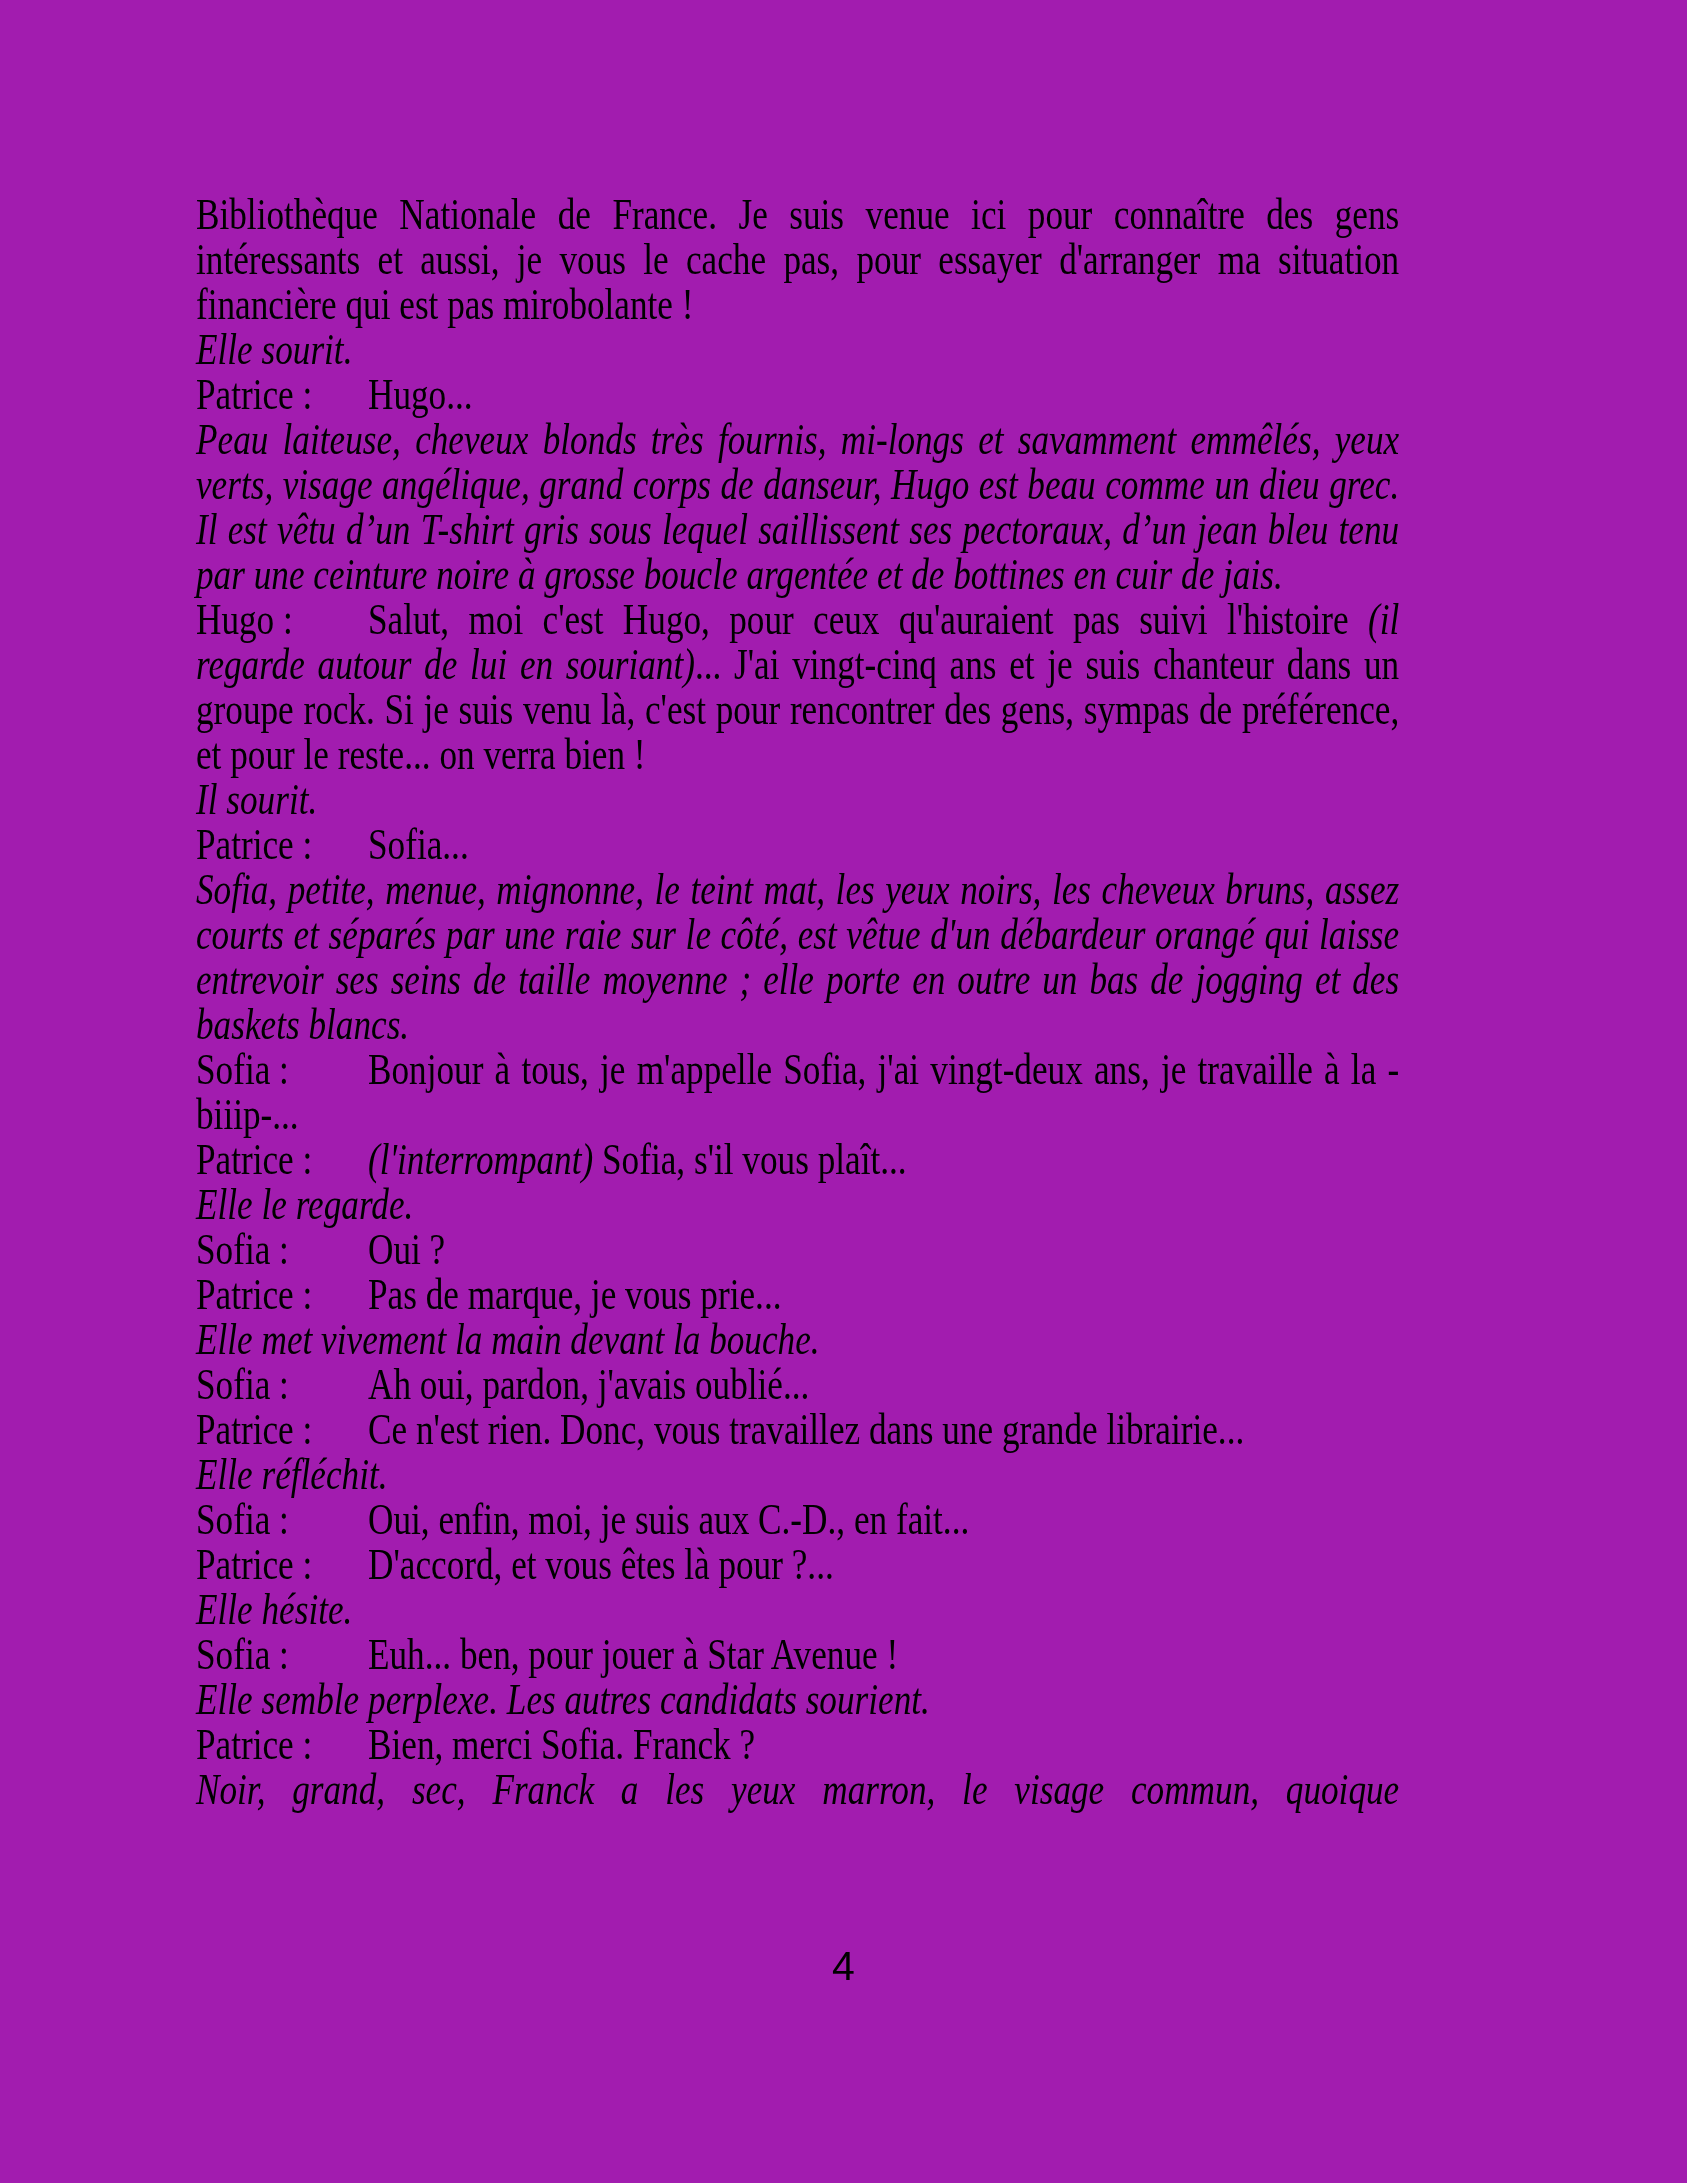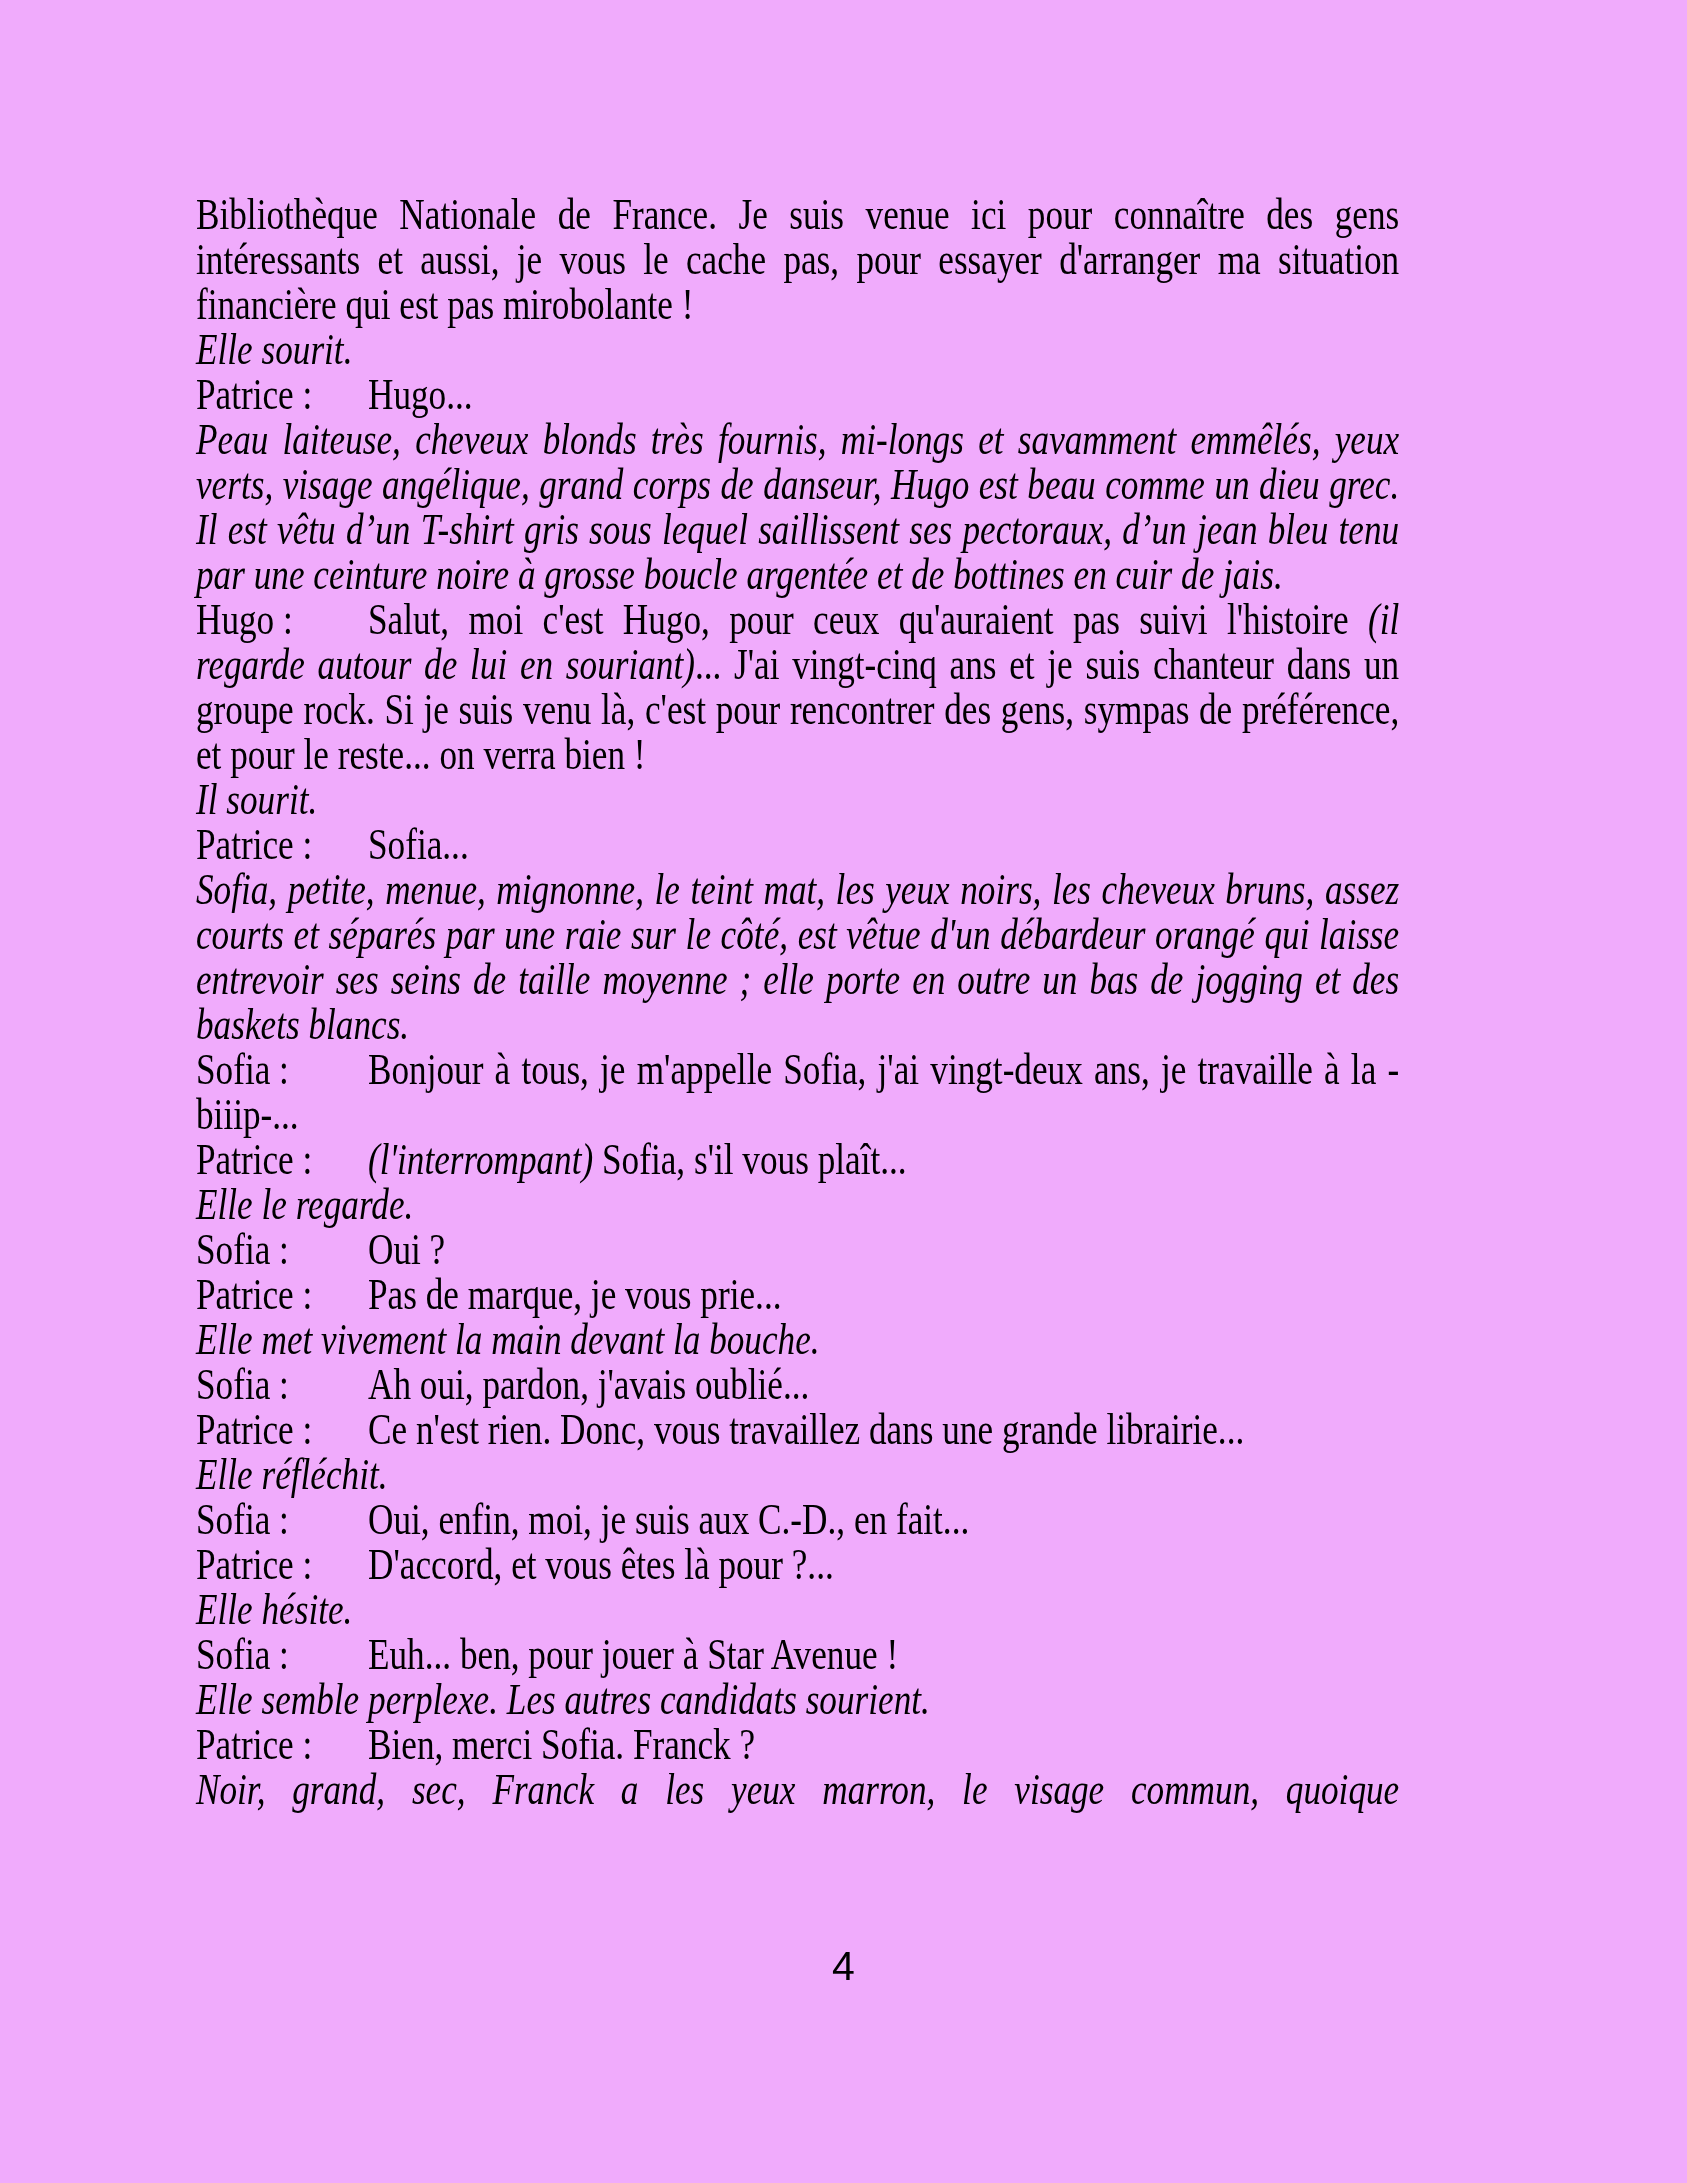--- a/index.html
+++ b/index.html
@@ -1,20 +1,20 @@
 <!DOCTYPE html>
 <html style="font-size:10.6px"><head>
 <meta charset="utf-8">
 <style>
   html, body { margin: 0; padding: 0; background: #e8e8e8; }
   .page {
     position: relative;
     width: 1687px;
     height: 2183px;
-    background: #f0abfc;
+    background: #a21caf;
     overflow: hidden;
     color: #000000;
     font-family: "Liberation Serif", "DejaVu Serif", serif;
   }
   .text-block {
     position: absolute;
     left: 196px;
     top: 192px;
     width: 1504px;
     transform: scaleX(0.8);

